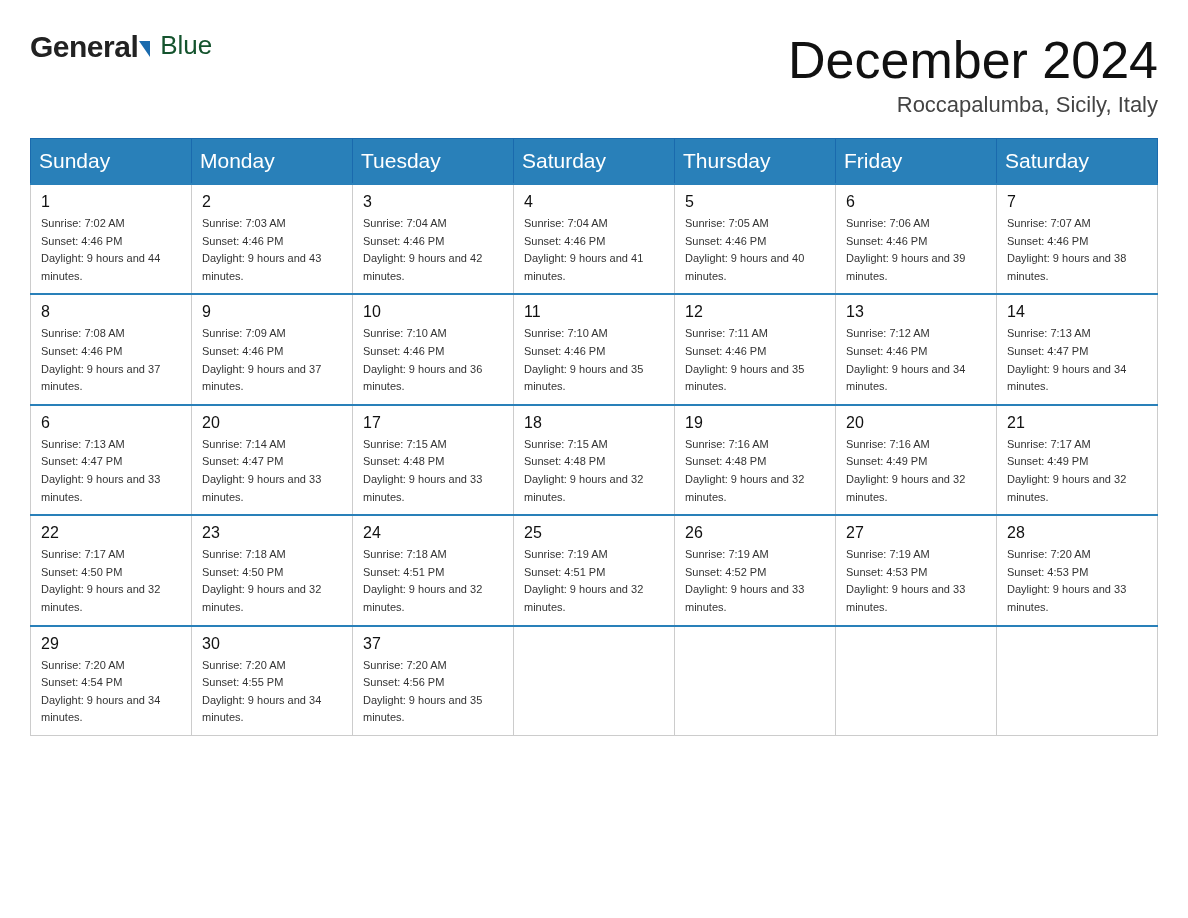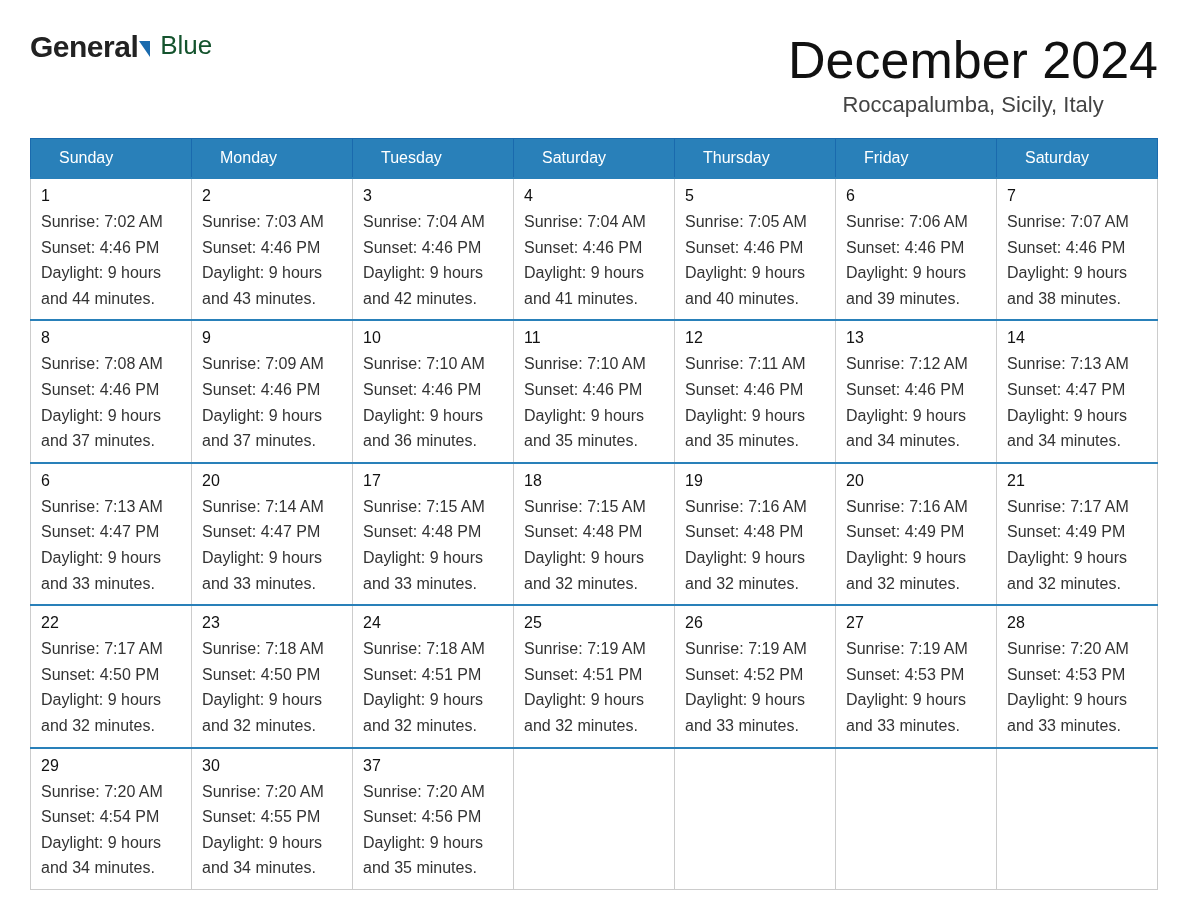--- a/index.html
+++ b/index.html
@@ -16,21 +16,21 @@
       align-items: flex-start;
       margin-bottom: 20px;
       padding: 10px 10px 0 10px;
     }
     .logo {
       display: flex;
       flex-direction: row;
       align-items: flex-start;
     }
     .title-block {
-      text-align: center;
+      text-align: right;
       margin-left: 20px;
     }
     .month-title {
       font-size: 52px;
       font-weight: normal;
       color: #111;
     }
     .location-title {
       font-size: 22px;
       color: #444;
@@ -38,23 +38,23 @@
     }
     .calendar {
       width: 100%;
       border-collapse: collapse;
       margin: 0 10px;
       width: calc(100% - 20px);
     }
     .calendar th {
       background-color: #2980b9;
       color: #fff;
-      font-size: 16px;
+      font-size: 21px;
       font-weight: normal;
-      padding: 10px 28px;
+      padding: 10px 8px;
       text-align: left;
       border: 1px solid #1a6aad;
     }
     .calendar td {
       vertical-align: top;
       padding: 8px 10px;
       border: 1px solid #ccc;
       border-top: 2px solid #2980b9;
       font-size: 13px;
       color: #333;
@@ -62,21 +62,21 @@
       min-height: 100px;
     }
     .day-number {
       font-size: 16px;
       font-weight: normal;
       color: #111;
       margin-bottom: 4px;
       display: block;
     }
     .day-info {
-      font-size: 16px;
+      font-size: 11px;
       line-height: 1.6;
       color: #333;
     }
     .empty-cell {
       border-top: 2px solid #2980b9;
       border: 1px solid #ccc;
       border-top: 2px solid #2980b9;
     }
     .logo-row {
       display: flex;

